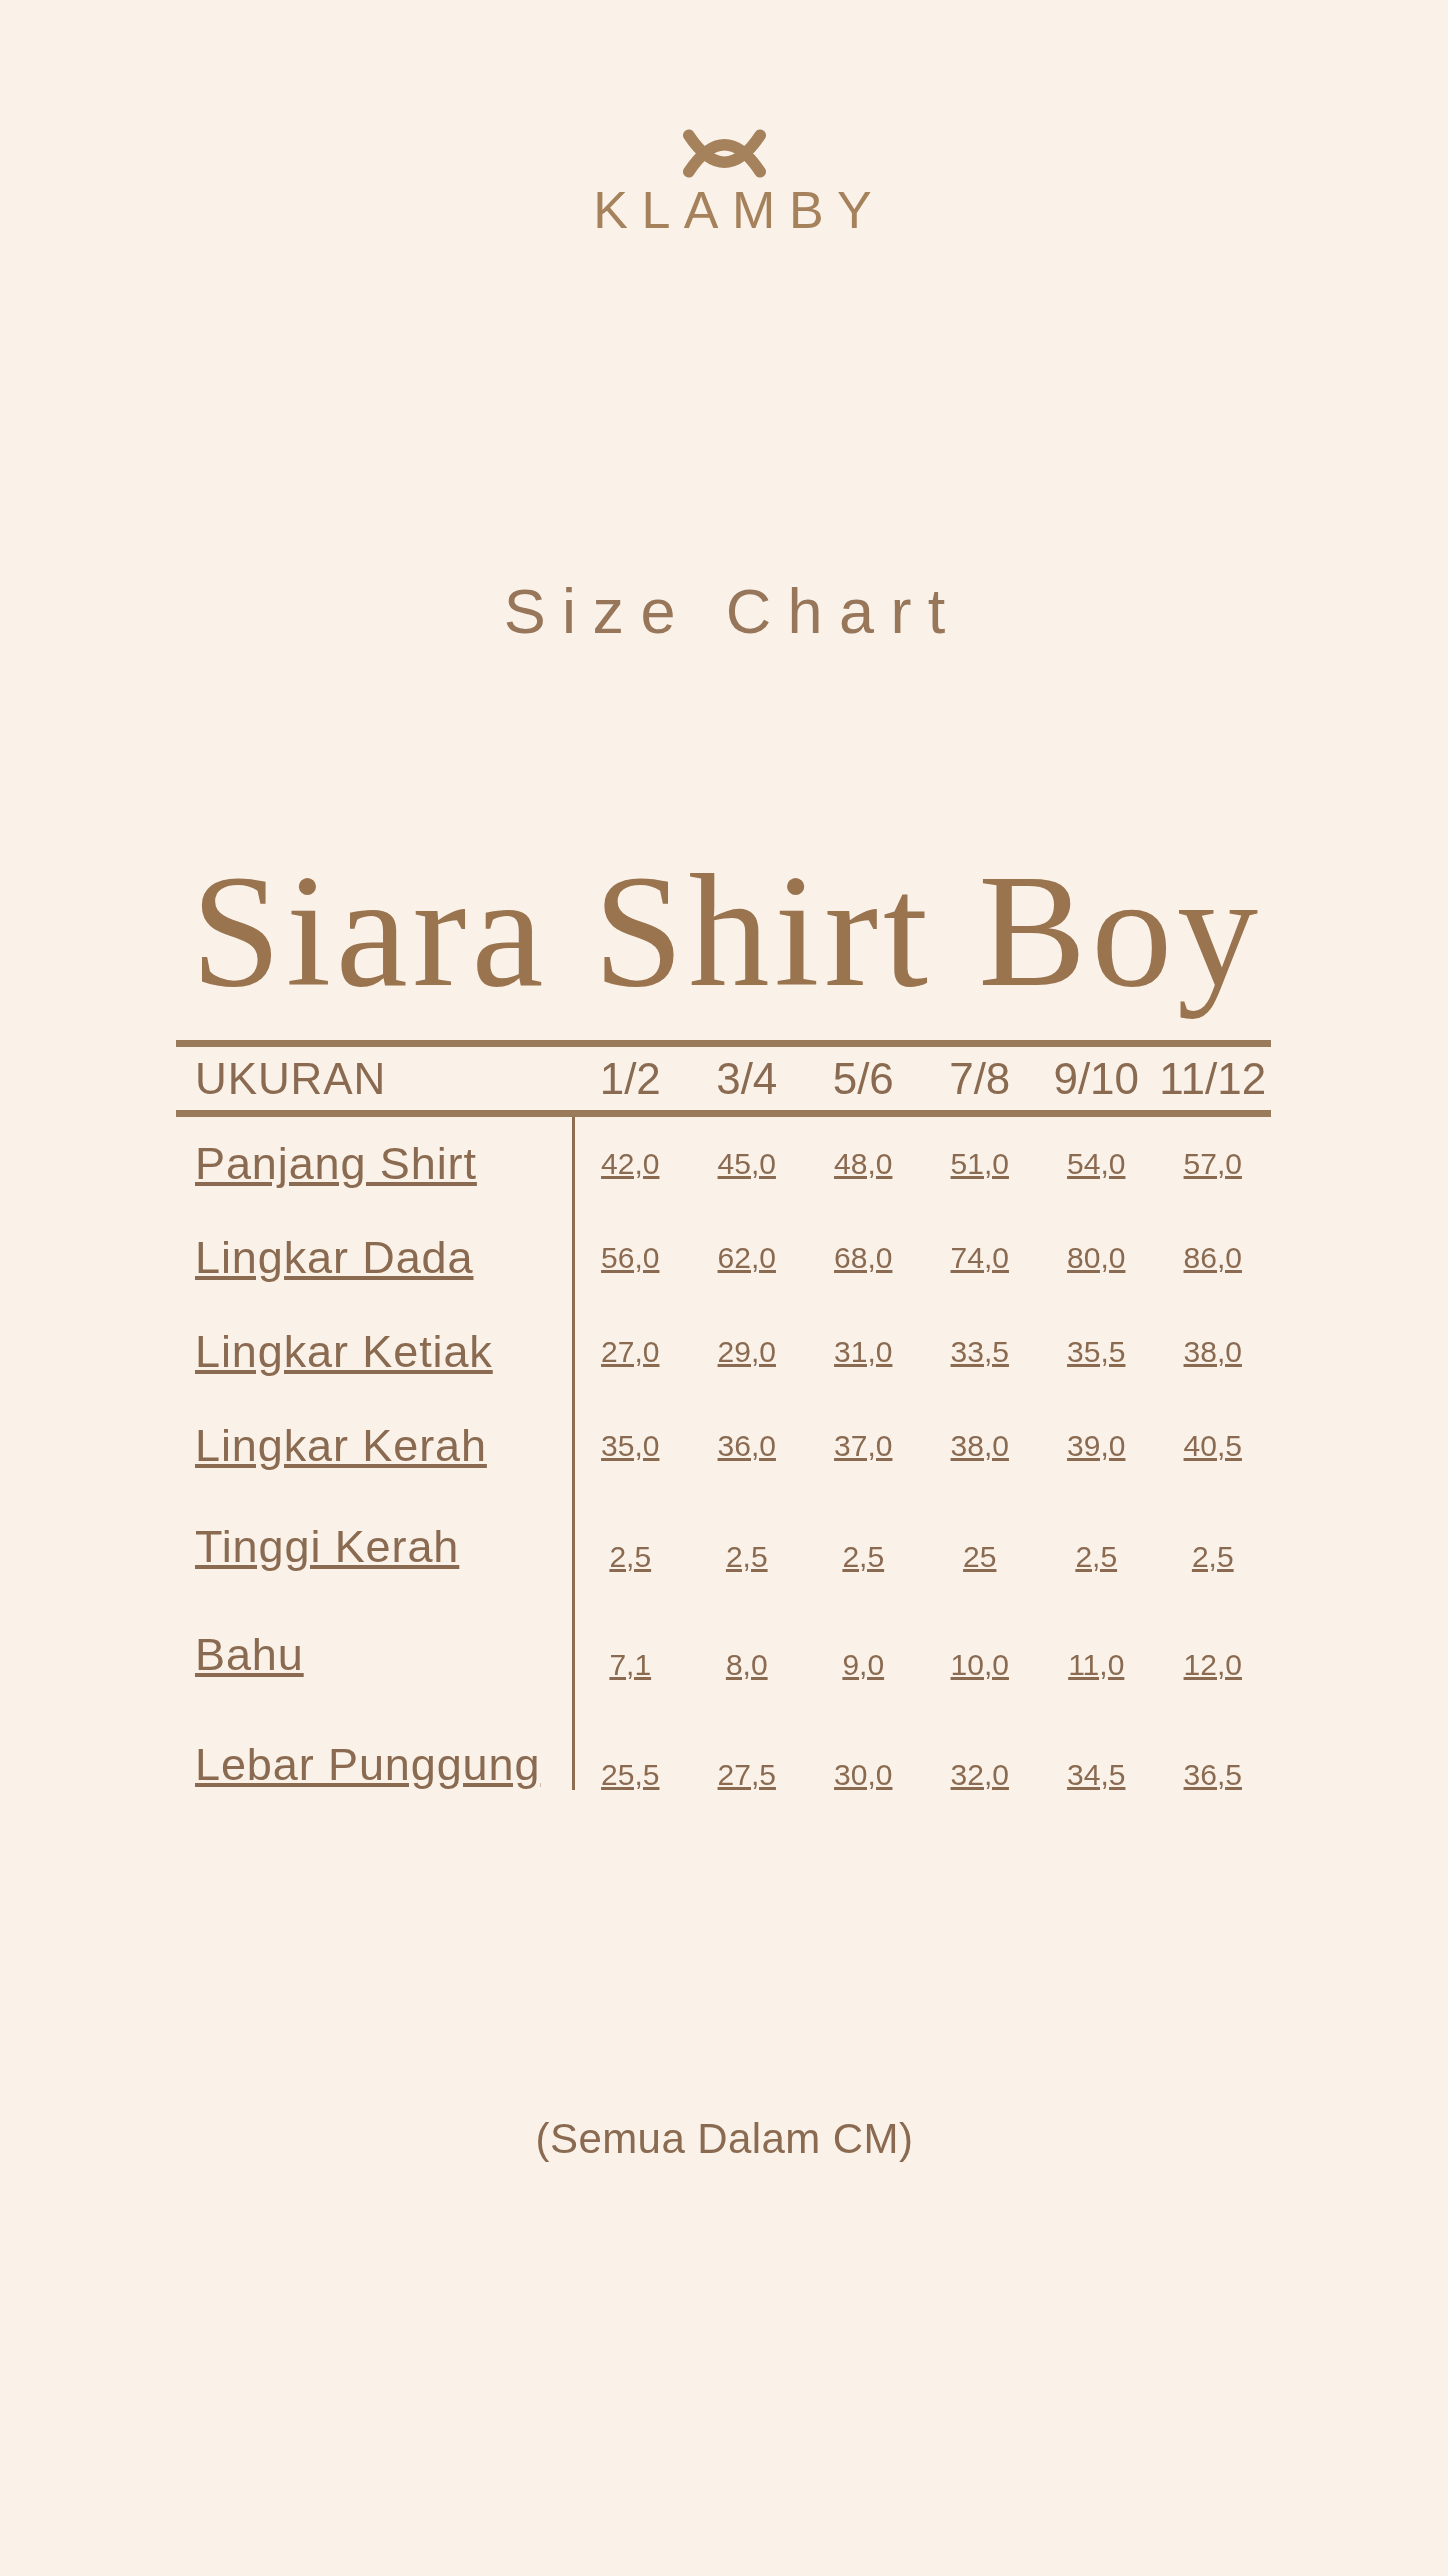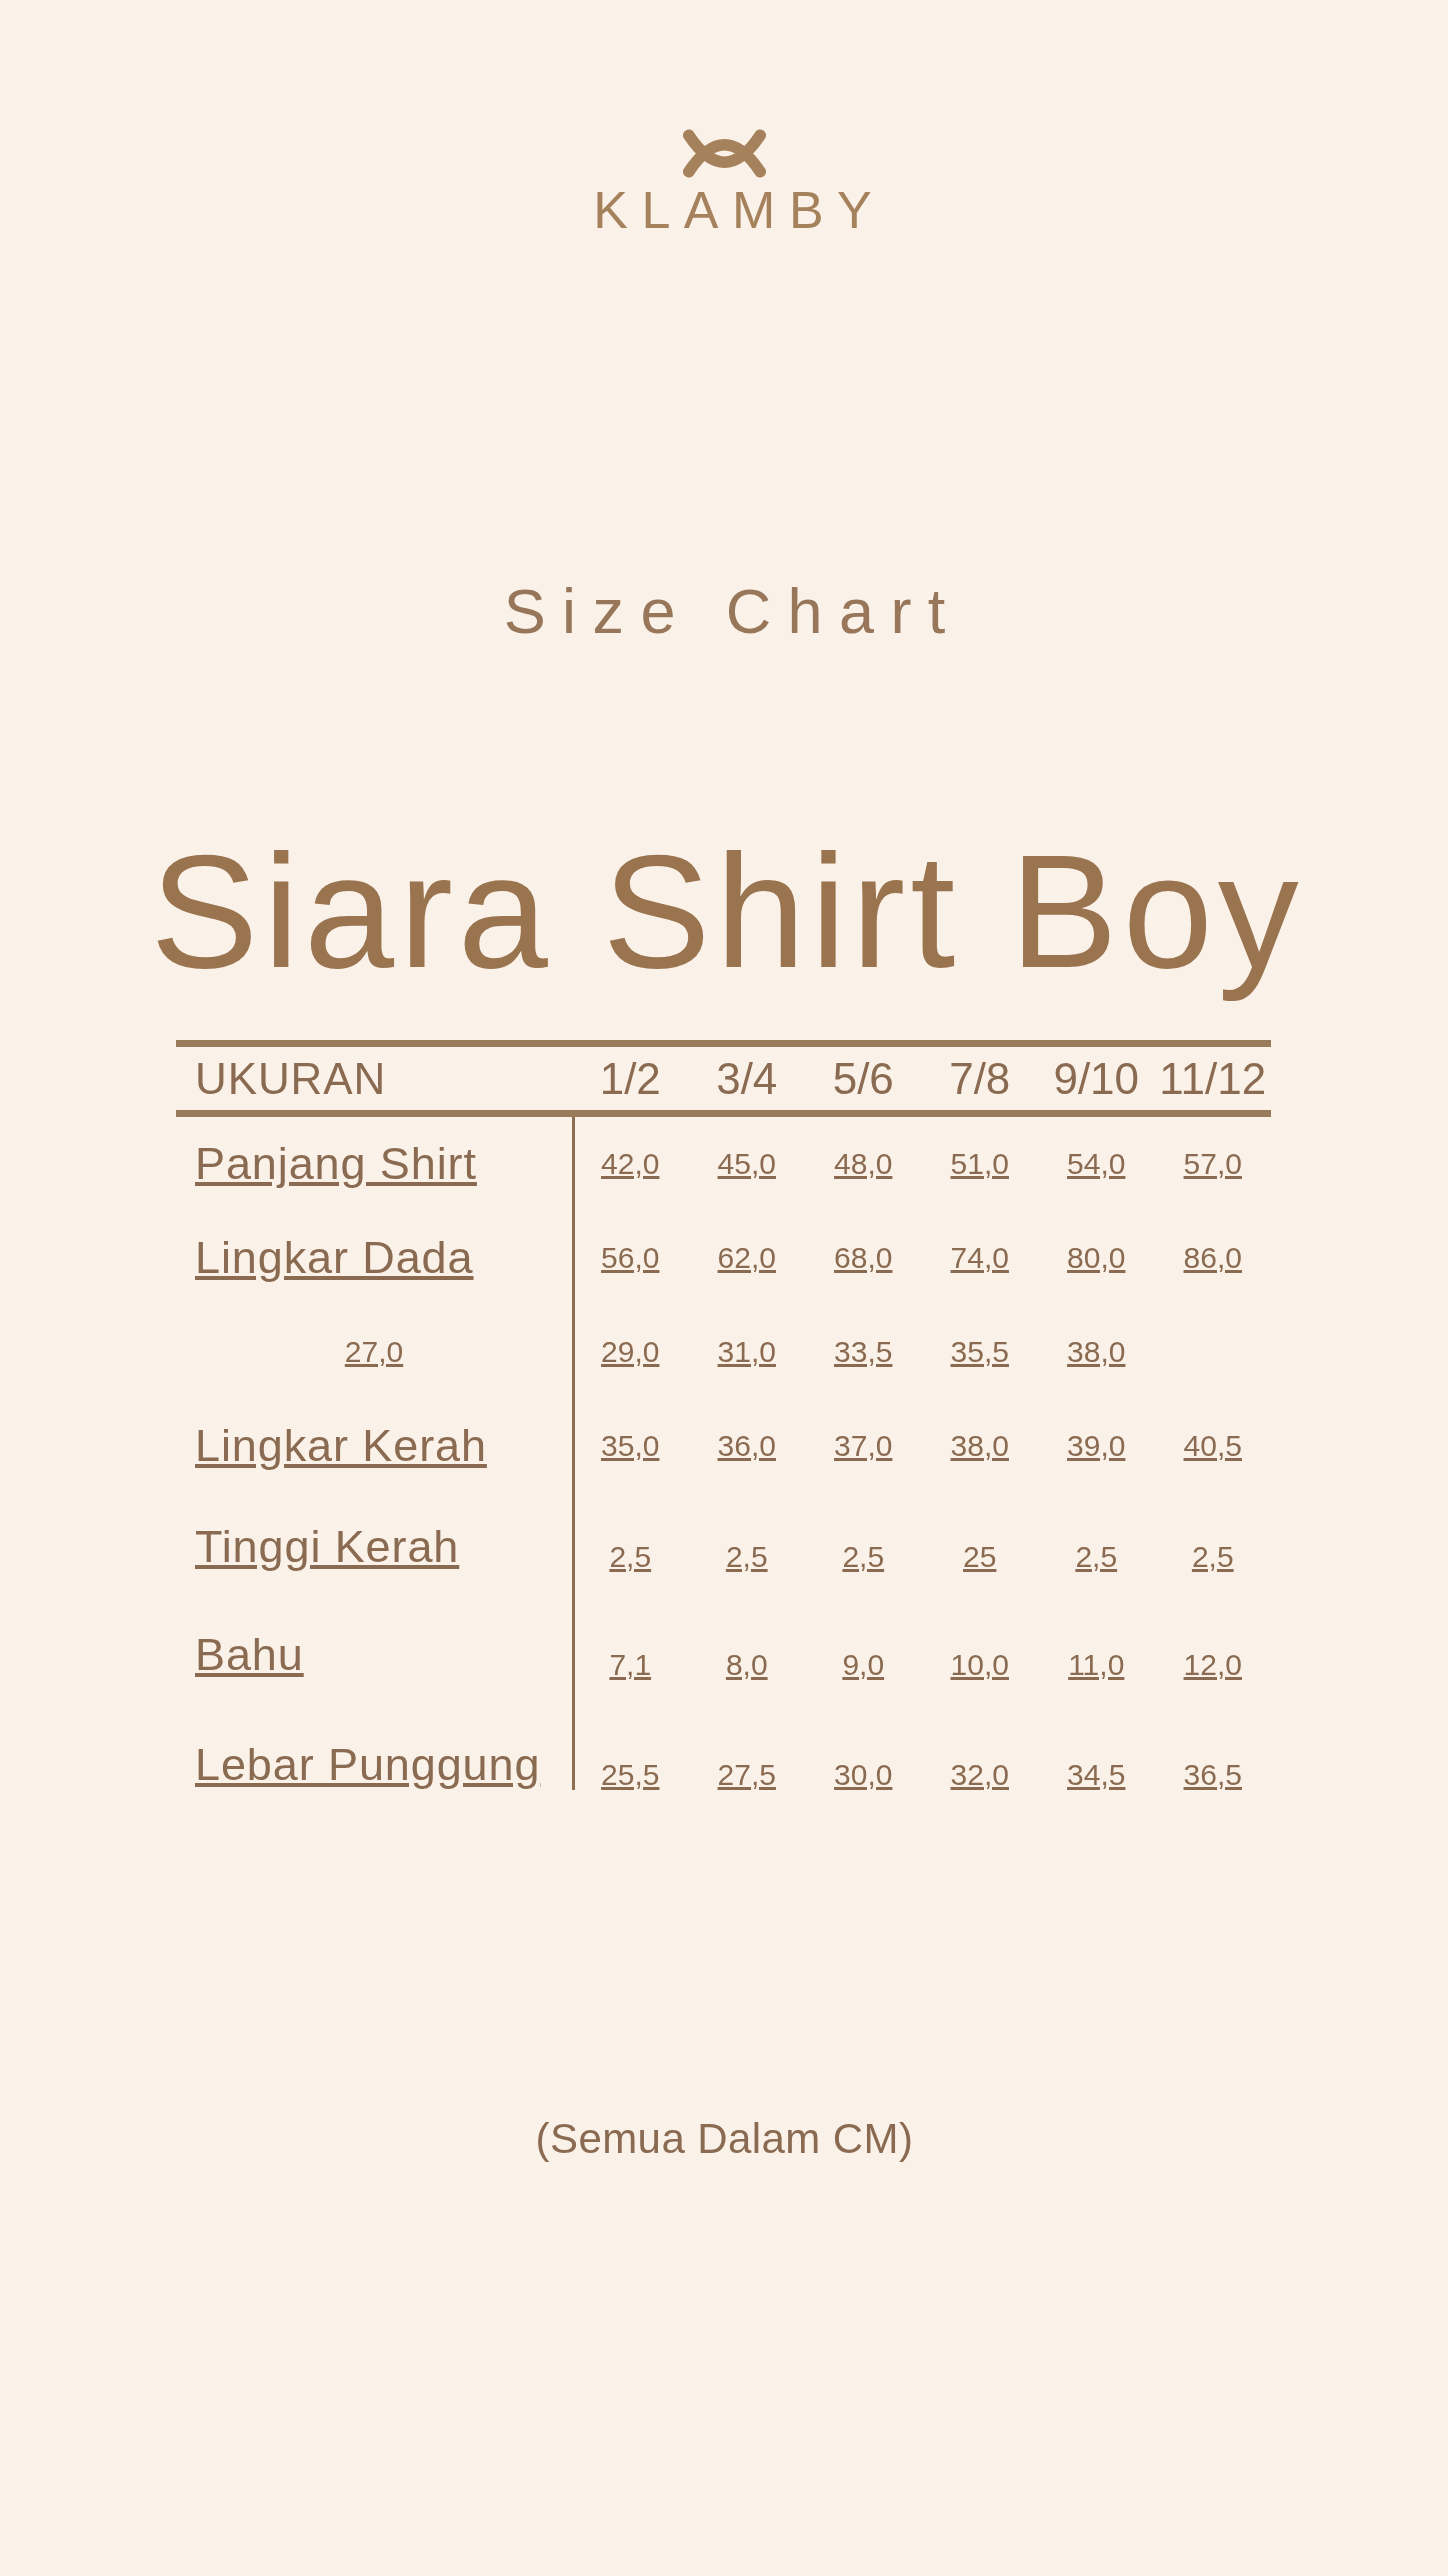--- a/index.html
+++ b/index.html
@@ -34,23 +34,23 @@
   
   .subtitle{
     position:absolute;top:580px;left:0;width:100%;
     text-align:center;
     font-size:63px;line-height:1;
     letter-spacing:0.26em;text-indent:0.26em;
     color:var(--subtitle);
   }
   
   .title{
-    position:absolute;top:830px;left:0;width:100%;
+    position:absolute;top:850px;left:0;width:100%;
     text-align:center;
-    font-family:Liberation Sans, sans-serif;
+    font-family:Liberation Serif, serif;
     font-size:162px;line-height:1;font-weight:400;
     letter-spacing:0.03em;text-indent:0.03em;
     color:var(--title);
   }
   
   .size-table{
     position:absolute;left:176px;top:1040px;width:1095px;
   }
   .rule{height:7px;background:var(--rule);}
   .table-header-row{
@@ -136,20 +136,21 @@
       <div class="trow" style="height: 94px;">
         <div class="tlabel">Lingkar Dada</div>
         <div class="tcell">56,0</div>
         <div class="tcell">62,0</div>
         <div class="tcell">68,0</div>
         <div class="tcell">74,0</div>
         <div class="tcell">80,0</div>
         <div class="tcell">86,0</div>
       </div>
       <div class="trow" style="height: 94px;">
+        <div class="tlabel">Lingkar Ketiak</div>
         <div class="tcell">27,0</div>
         <div class="tcell">29,0</div>
         <div class="tcell">31,0</div>
         <div class="tcell">33,5</div>
         <div class="tcell">35,5</div>
         <div class="tcell">38,0</div>
       </div>
       <div class="trow" style="height: 94px;">
         <div class="tlabel">Lingkar Kerah</div>
         <div class="tcell">35,0</div>

